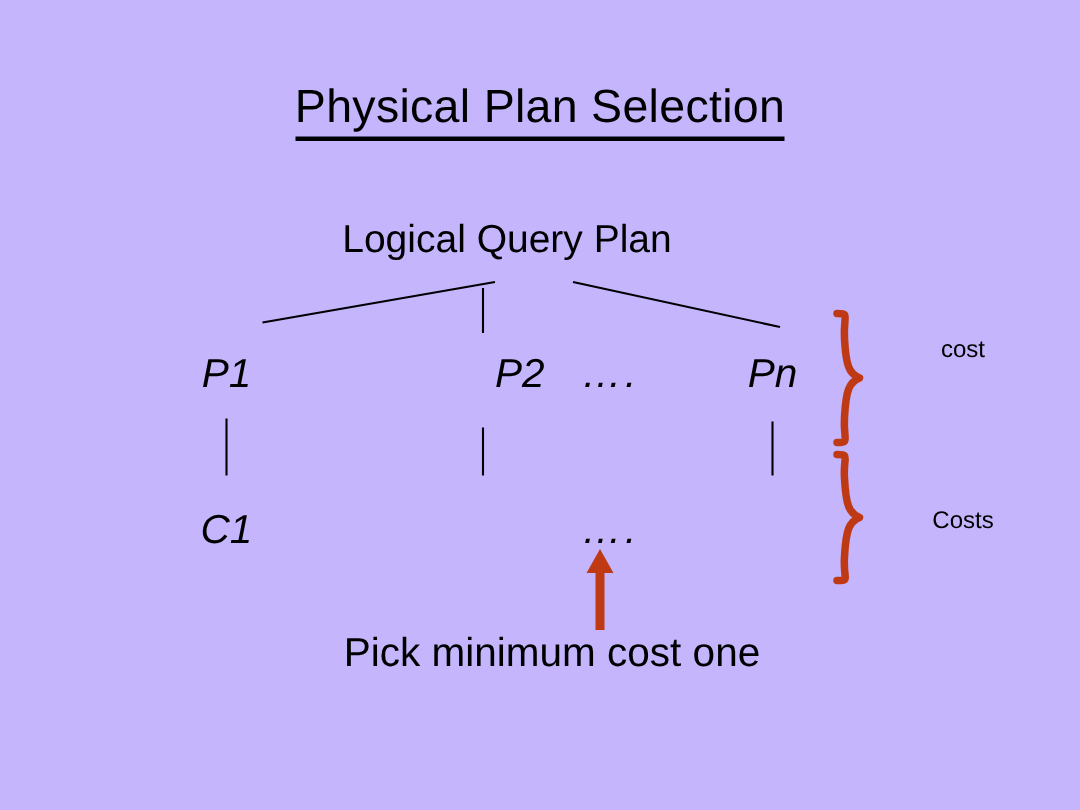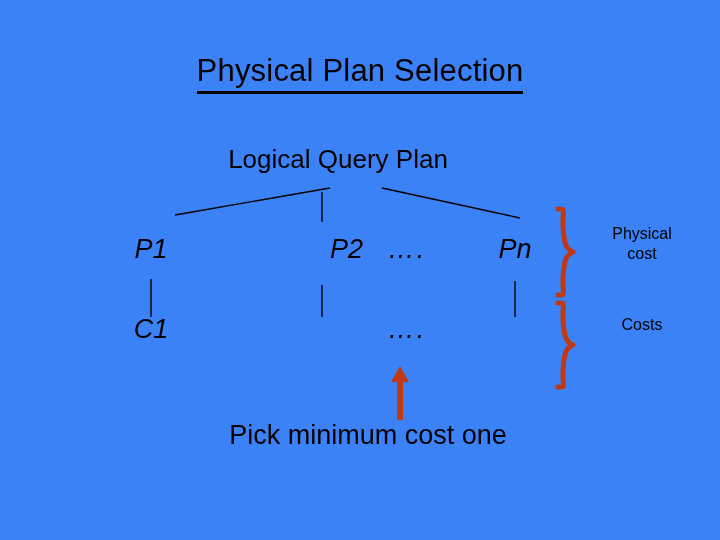--- a/index.html
+++ b/index.html
@@ -4,21 +4,21 @@
 <style>
   html, body {
     margin: 0;
     padding: 0;
     background: #ffffff;
   }
   #slide {
     position: relative;
     width: 720px;
     height: 540px;
-    background: #3b82f6;
+    background: #c4b5fd;
     overflow: hidden;
     font-family: "Liberation Sans", sans-serif;
     color: #000000;
   }
 
   
   .title {
     position: absolute;
     left: 0;
     top: 52px;
@@ -67,21 +67,21 @@
     text-align: center;
     color: #000000;
     font-style: italic;
   }
   .node.dots {
     font-size: 27px;
     letter-spacing: 2px;
   }
 
   .row-p { top: 234px; }
-  .row-c { top: 314px; }
+  .row-c { top: 338px; }
 
   .col-1 { left: 110px; width: 82px; }
   .col-2 { left: 281px; width: 82px; text-align: right; }
   .col-d { left: 372px; width: 70px; }
   .col-n { left: 474px; width: 82px; }
 
   
   .brace {
     position: absolute;
     pointer-events: none;
@@ -91,21 +91,21 @@
 
   .brace-label {
     position: absolute;
     font-size: 16px;
     line-height: 20px;
     text-align: center;
     color: #000000;
     white-space: nowrap;
   }
   .label-physical { left: 586px; top: 224px; width: 112px; }
-  .label-costs    { left: 586px; top: 315px; width: 112px; }
+  .label-costs    { left: 586px; top: 338px; width: 112px; }
 
   
   .up-arrow {
     position: absolute;
     left: 380px;
     top: 364px;
     width: 40px;
     height: 56px;
     pointer-events: none;
   }
@@ -150,21 +150,20 @@
   <div class="node row-p col-d dots">….</div>
   <div class="node row-p col-n">Pn</div>
 
   <div class="node row-c col-1">C1</div>
   <div class="node row-c col-d dots">….</div>
 
   <svg class="brace brace-physical" viewBox="0 0 34 92" xmlns="http://www.w3.org/2000/svg">
     <path d="M10 3 C 19 3, 14 4, 15 20 C 16 38, 18 43, 25 46 C 18 49, 16 54, 15 72 C 14 88, 19 89, 10 89" fill="none" stroke="#bf3a14" stroke-width="5" stroke-linecap="round" stroke-linejoin="round"></path>
   </svg>
   <div class="brace-label label-physical">
-    <div>Physical</div>
     <div>cost</div>
   </div>
 
   <svg class="brace brace-costs" viewBox="0 0 34 90" xmlns="http://www.w3.org/2000/svg">
     <path d="M10 3 C 19 3, 14 4, 15 19 C 16 37, 18 42, 25 45 C 18 48, 16 53, 15 71 C 14 87, 19 87, 10 87" fill="none" stroke="#bf3a14" stroke-width="5" stroke-linecap="round" stroke-linejoin="round"></path>
   </svg>
   <div class="brace-label label-costs">
     <div>Costs</div>
   </div>
 

